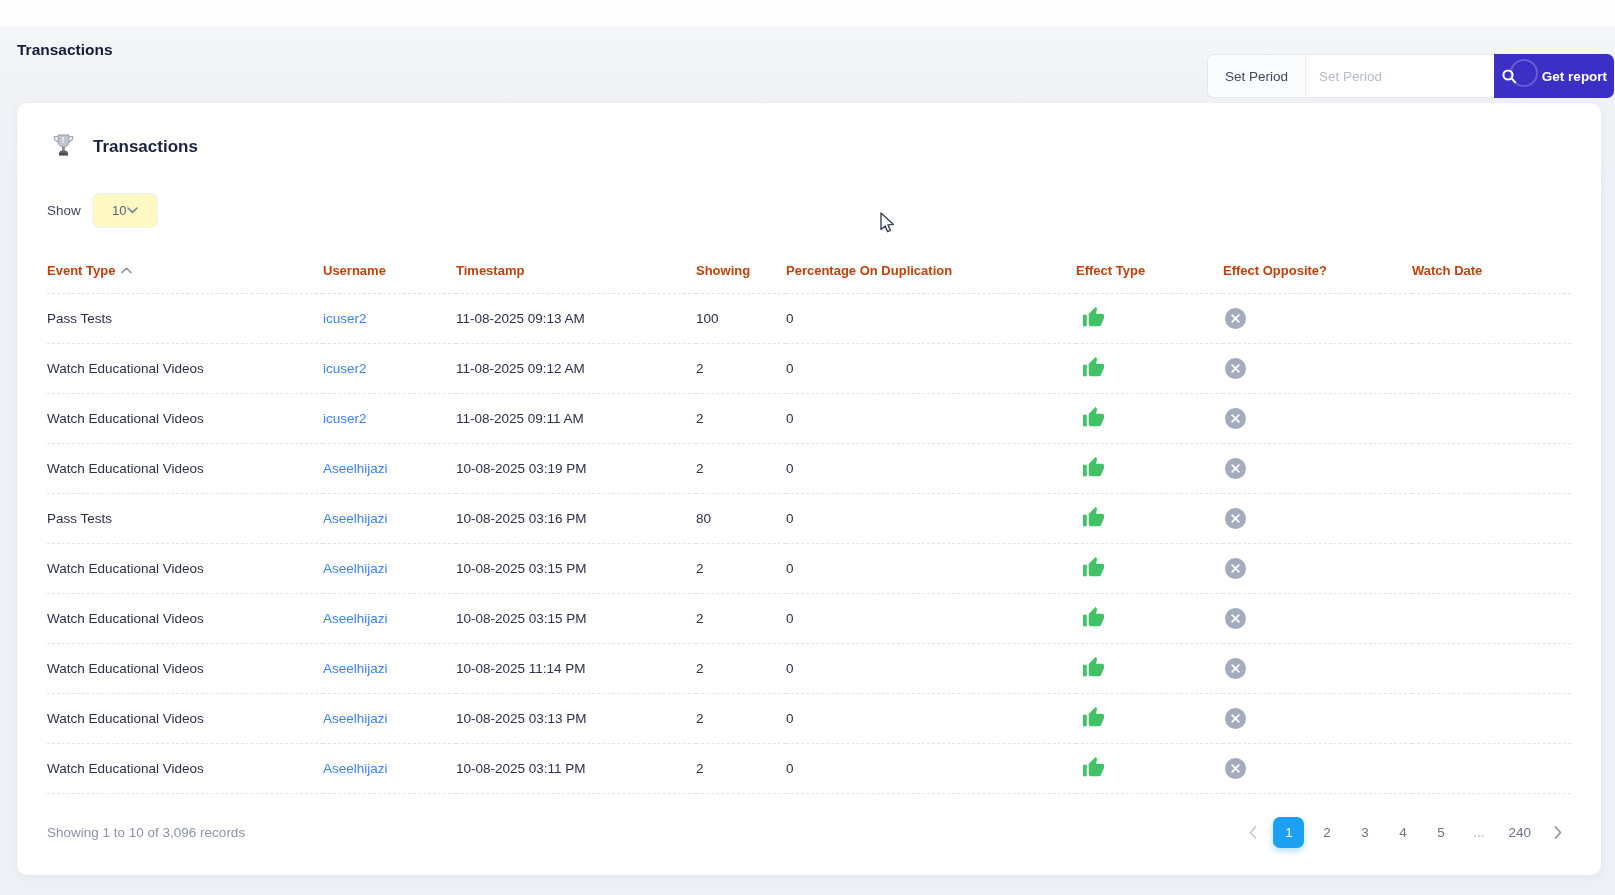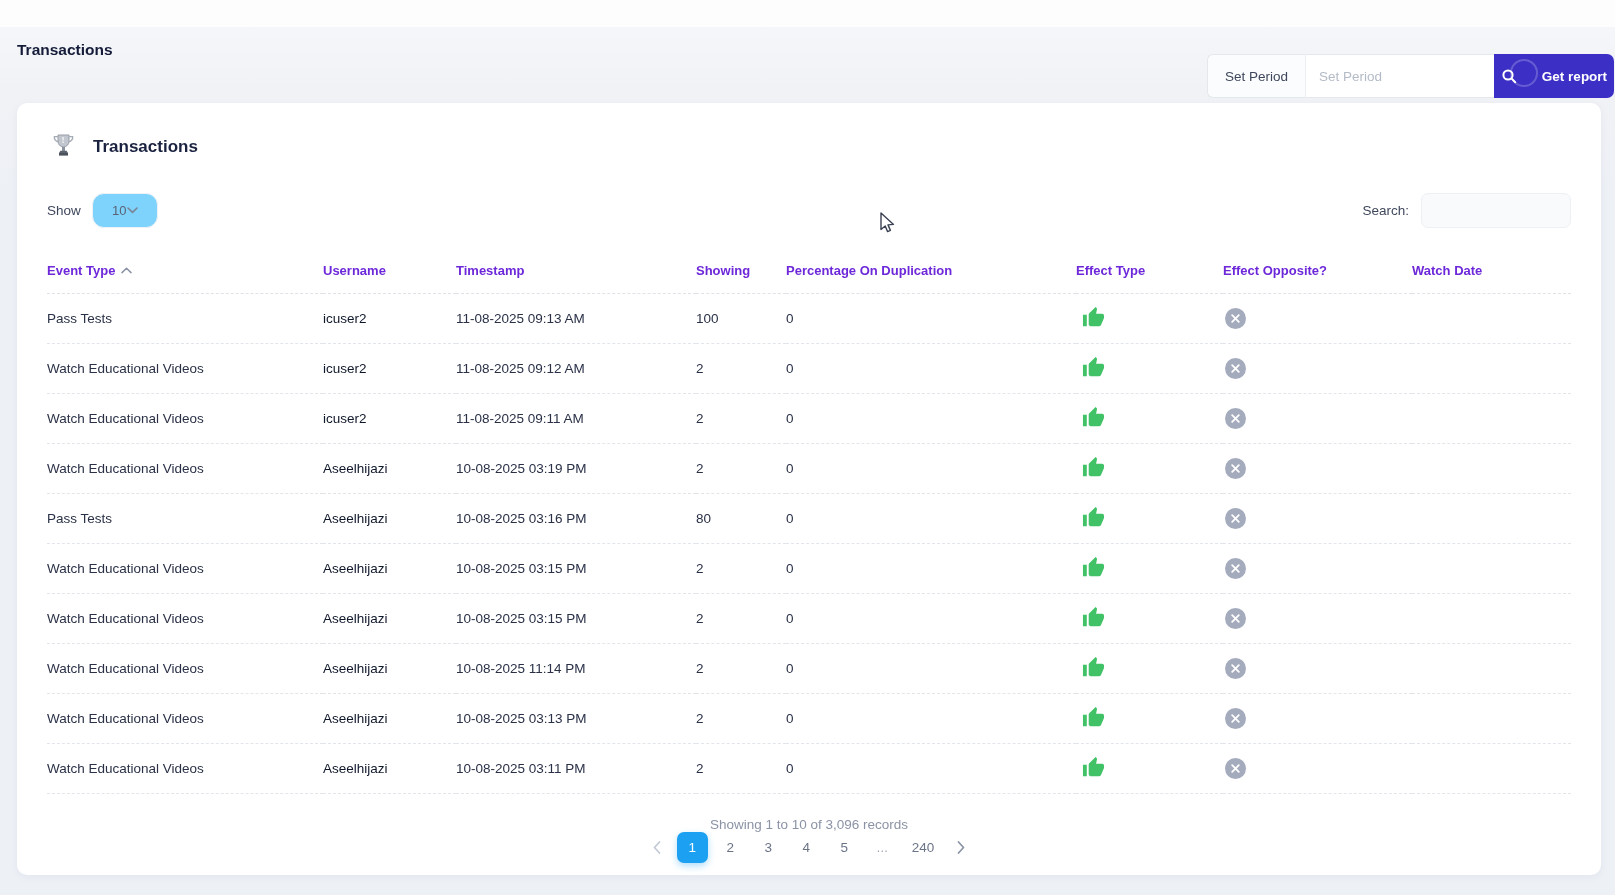--- a/index.html
+++ b/index.html
@@ -41,51 +41,51 @@
     position:absolute; top:103px; left:17px; width:1584px; height:772px;
     background:#fff; border-radius:10px; padding:30px;
     box-shadow:0 2px 8px rgba(30,40,90,0.05);
   }
   .card-header { display:flex; align-items:center; gap:17px; padding-left:4px; }
   .card-title { font-size:17px; font-weight:700; color:#1a2240; }
 
   .controls-row { margin-top:33px; display:flex; justify-content:space-between; align-items:flex-start; }
   .show-wrap { display:flex; align-items:center; gap:11px; font-size:13.5px; color:#3f475c; }
   .show-select {
-    width:66px; height:35px; background:#7dd3fc; border:1px solid #eef1f5; border-radius:12px;
+    width:66px; height:35px; background:#fef9c3; border:1px solid #eef1f5; border-radius:7px;
     display:flex; align-items:center; justify-content:center; gap:0;
     font-size:13px; color:#5a6375; cursor:pointer;
   }
   .search-wrap { display:flex; align-items:center; gap:12px; font-size:13.5px; color:#3f475c; }
   .search-input {
     width:150px; height:35px; background:#f8fafc; border:1px solid #edf0f4; border-radius:7px;
     padding:0 10px; font-size:13px; color:#2a3147; outline:none;
     font-family:"Liberation Sans", sans-serif;
   }
 
   
   table { margin-top:18px; width:100%; border-collapse:collapse; table-layout:fixed; }
   th {
-    text-align:left; font-size:13px; font-weight:600; color:#6d28d9;
+    text-align:left; font-size:13px; font-weight:600; color:#c2410c;
     padding:17px 0 15px; border-bottom:1px dashed #dfe3e9; cursor:pointer;
   }
   th .sort-caret { margin-left:6px; vertical-align:1px; }
   td {
     height:50px; font-size:13.5px; color:#2a3147;
     border-bottom:1px dashed #e2e6eb; vertical-align:middle;
   }
-  .user-link { color:#0f172a; text-decoration:none; cursor:pointer;text-align:right; }
+  .user-link { color:#3b82f6; text-decoration:none; cursor:pointer;text-align:right; }
   .thumb { display:inline-flex; margin-left:6px; }
   .x-badge {
     display:inline-flex; align-items:center; justify-content:center;
     width:21px; height:21px; border-radius:50%; background:#a4abbd; margin-left:2px;
   }
 
   
-  .footer-row { margin-top:23px; display:flex; justify-content:space-between; align-items:center;flex-direction:column; }
+  .footer-row { margin-top:23px; display:flex; justify-content:space-between; align-items:center; }
   .records-summary { font-size:13.5px; color:#8b93a5; }
   .pagination { display:flex; align-items:center; gap:7px; }
   .page-btn {
     min-width:31px; height:31px; padding:0 7px; display:flex; align-items:center; justify-content:center;
     font-size:13.5px; color:#6b7487; border-radius:7px; cursor:pointer; user-select:none;
   }
   .page-btn.active { background:#1ca0f2; color:#fff; box-shadow:0 3px 7px rgba(28,160,242,0.35); }
   .page-btn.ellipsis { color:#9aa2b2; font-size:12px; cursor:default; }
   .nav-btn { width:26px; height:31px; display:flex; align-items:center; justify-content:center; cursor:pointer; }
 
@@ -129,24 +129,20 @@
 
   <div class="controls-row">
     <div class="show-wrap">
       <span>Show</span>
       <div class="show-select">
         <span>10</span>
         <svg width="11" height="7" viewBox="0 0 11 7">
           <polyline points="1,1 5.5,5.3 10,1" fill="none" stroke="#7a8396" stroke-width="1.6" stroke-linecap="round" stroke-linejoin="round"></polyline>
         </svg>
       </div>
-    </div>
-    <div class="search-wrap">
-      <span>Search:</span>
-      <input class="search-input" value="" style="">
     </div>
   </div>
 
   <table>
     <colgroup>
       <col style="width:276px">
         <col style="width:133px">
         <col style="width:240px">
         <col style="width:90px">
       <col style="width:290px">

